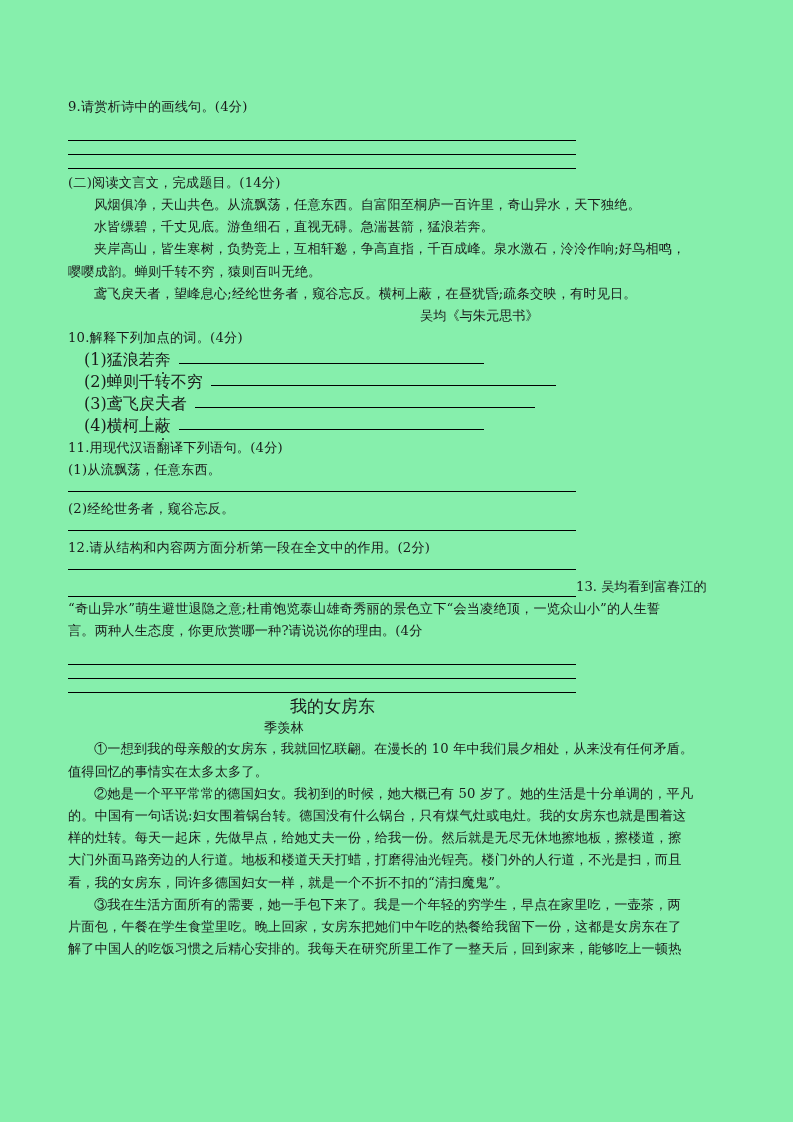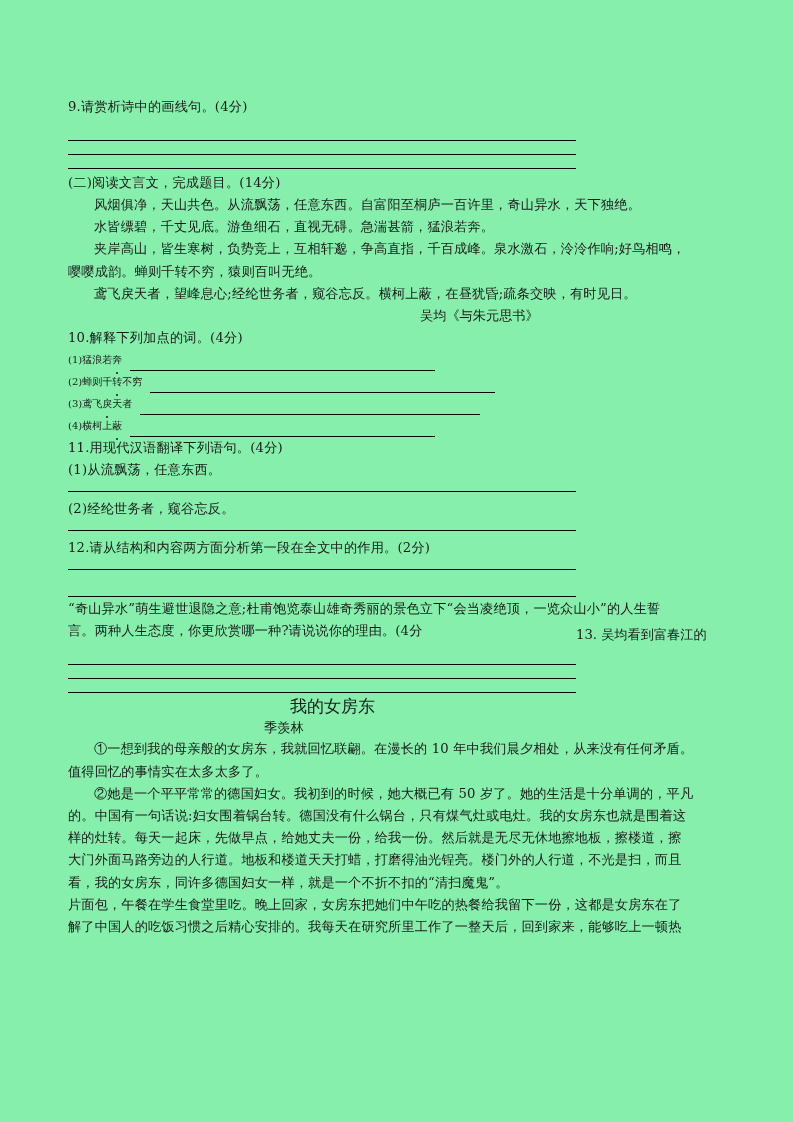--- a/index.html
+++ b/index.html
@@ -50,24 +50,24 @@
     height: 0;
     width: 508px;
     margin: 0;
   }
   .rule-block { padding-top: 9px; }
   .rule-block .rule { margin-top: 13px; }
 
   
   .fill-row {
     display: flex;
-    align-items: flex-end;
-    font-size: 10px;
+    font-size: 16px;
     line-height: 22px;
     height: 22px;
+    margin-left: 16px;
   }
   .fill-row .lbl { white-space: pre; }
   .fill-row .dash {
     flex: 0 0 auto;
     border-bottom: 1px solid #000;
     height: 14px;
     margin-left: 8px;
   }
 
   
@@ -119,21 +119,20 @@
     border-bottom: 1px solid #000;
     height: 0;
   }
   .q13-head {
     position: absolute;
     left: 508px;
     top: 0;
     font-size: 13.2px;
     line-height: 22px;
     white-space: pre;
-    margin-top: 48px;
   }
 
   .sp6  { height: 6px; }
   .sp10 { height: 10px; }
   .sp3  { height: 3px; }
 </style>
 </head>
 <body>
 
 <div class="page">
@@ -214,17 +213,18 @@
 
     <div class="body-line indent2">①一想到我的母亲般的女房东，我就回忆联翩。在漫长的 10 年中我们晨夕相处，从来没有任何矛盾。</div>
     <div class="body-line">值得回忆的事情实在太多太多了。</div>
 
     <div class="body-line indent2">②她是一个平平常常的德国妇女。我初到的时候，她大概已有 50 岁了。她的生活是十分单调的，平凡</div>
     <div class="body-line">的。中国有一句话说:妇女围着锅台转。德国没有什么锅台，只有煤气灶或电灶。我的女房东也就是围着这</div>
     <div class="body-line">样的灶转。每天一起床，先做早点，给她丈夫一份，给我一份。然后就是无尽无休地擦地板，擦楼道，擦</div>
     <div class="body-line">大门外面马路旁边的人行道。地板和楼道天天打蜡，打磨得油光锃亮。楼门外的人行道，不光是扫，而且</div>
     <div class="body-line">看，我的女房东，同许多德国妇女一样，就是一个不折不扣的“清扫魔鬼”。</div>
 
+    <div class="body-line indent2">③我在生活方面所有的需要，她一手包下来了。我是一个年轻的穷学生，早点在家里吃，一壶茶，两</div>
     <div class="body-line">片面包，午餐在学生食堂里吃。晚上回家，女房东把她们中午吃的热餐给我留下一份，这都是女房东在了</div>
     <div class="body-line">解了中国人的吃饭习惯之后精心安排的。我每天在研究所里工作了一整天后，回到家来，能够吃上一顿热</div>
 
   </div>
 </div>
 
 </body></html>

